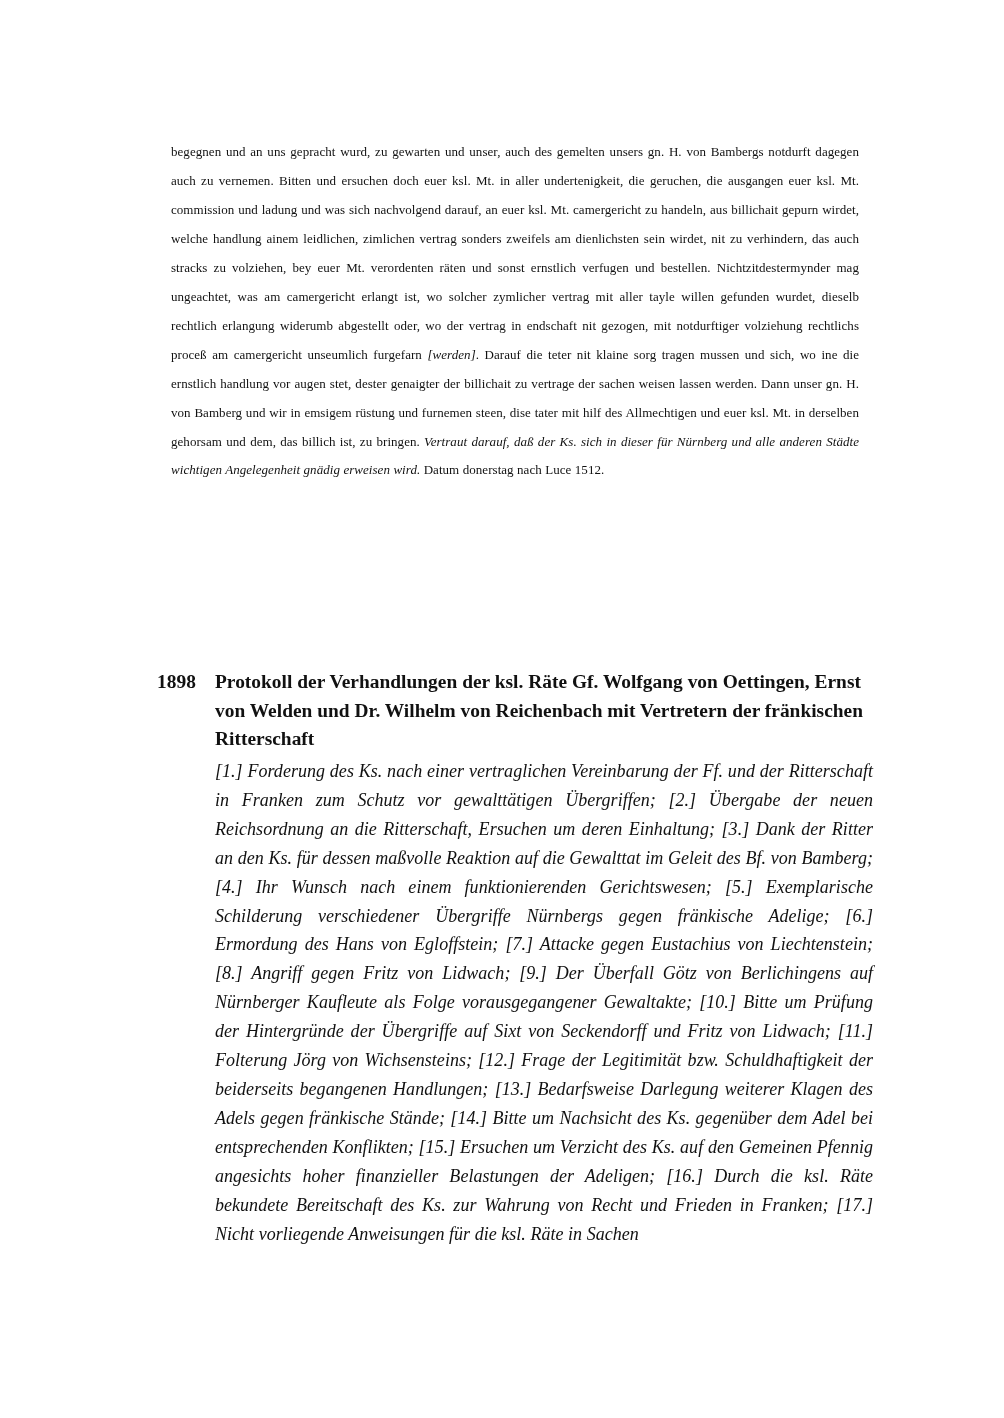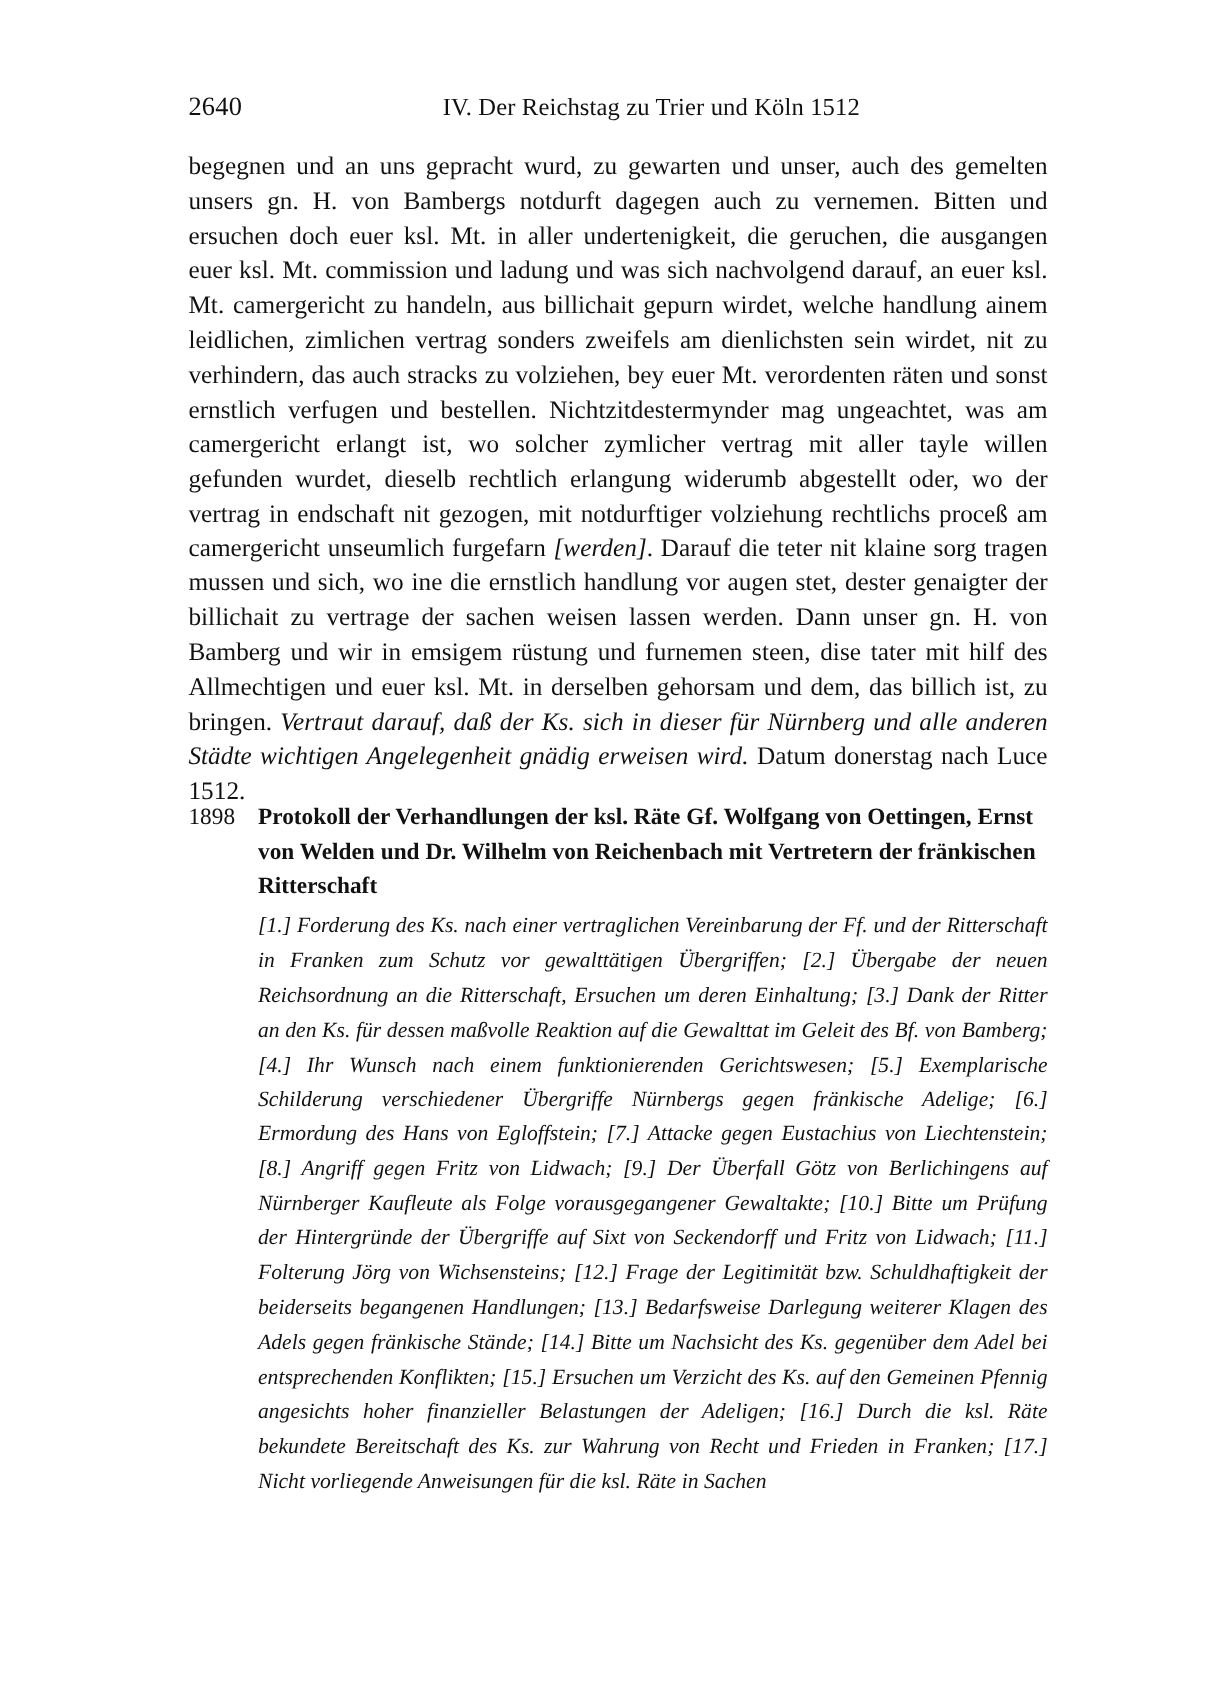--- a/index.html
+++ b/index.html
@@ -52,27 +52,27 @@
 
   
   .text-column {
     position: absolute;
     left: 157px;
     top: 124px;
     width: 716px;
   }
 
   .para-justified {
-    font-size: 21px;
+    font-size: 13px;
     line-height: 28.95px;
     text-align: justify;
     text-align-last: left;
     letter-spacing: 0.05px;
     word-spacing: 0.1px;
-    margin: 0;
+    margin: 14px;
   }
   .para-justified .it { font-style: italic; }
 
   
   .entry {
     position: absolute;
     left: 157px;
     top: 668px;
     width: 716px;
   }
@@ -82,21 +82,21 @@
     font-size: 19.4px;
     line-height: 28.6px;
     padding-left: 58px;
     text-align: left;
     letter-spacing: 0.02px;
   }
   .entry-number {
     position: absolute;
     left: 0;
     top: 0;
-    font-weight: normal;
+    font-weight: bold;
     font-size: 19.4px;
     line-height: 28.6px;
   }
 
   
   .regest {
     position: absolute;
     left: 215px;
     top: 757px;
     width: 658px;
@@ -107,24 +107,20 @@
     text-align-last: left;
     letter-spacing: 0.03px;
     margin: 0;
   }
 </style>
 </head>
 <body>
 
 <div class="page">
 
-  <div class="running-head">
-    <span class="folio">2640</span>
-    <span class="head-title">IV. Der Reichstag zu Trier und Köln 1512</span>
-  </div>
 
   <div class="text-column">
     <p class="para-justified"><span>begegnen und an uns gepracht wurd, zu gewarten und unser, auch des gemelten unsers gn. H. von Bambergs notdurft dagegen auch zu vernemen. Bitten und ersuchen doch euer ksl. Mt. in aller undertenigkeit, die geruchen, die ausgangen euer ksl. Mt. commission und ladung und was sich nachvolgend darauf, an euer ksl. Mt. camergericht zu handeln, aus billichait gepurn wirdet, welche handlung ainem leidlichen, zimlichen vertrag sonders zweifels am dienlichsten sein wirdet, nit zu verhindern, das auch stracks zu volziehen, bey euer Mt. verordenten räten und sonst ernstlich verfugen und bestellen. Nichtzitdestermynder mag ungeachtet, was am camergericht erlangt ist, wo solcher zymlicher vertrag mit aller tayle willen gefunden wurdet, dieselb rechtlich erlangung widerumb abgestellt oder, wo der vertrag in endschaft nit gezogen, mit notdurftiger volziehung rechtlichs proceß am camergericht unseumlich furgefarn </span><span class="it">[werden]</span><span>. Darauf die teter nit klaine sorg tragen mussen und sich, wo ine die ernstlich handlung vor augen stet, dester genaigter der billichait zu vertrage der sachen weisen lassen werden. Dann unser gn. H. von Bamberg und wir in emsigem rüstung und furnemen steen, dise tater mit hilf des Allmechtigen und euer ksl. Mt. in derselben gehorsam und dem, das billich ist, zu bringen. </span><span class="it">Vertraut darauf, daß der Ks. sich in dieser für Nürnberg und alle anderen Städte wichtigen Angelegenheit gnädig erweisen wird.</span><span> Datum donerstag nach Luce 1512.</span></p>
   </div>
 
   <div class="entry">
     <div class="entry-heading">
       <span class="entry-number">1898</span>
       <span>Protokoll der Verhandlungen der ksl. Räte Gf. Wolfgang von Oettingen, Ernst von Welden und Dr. Wilhelm von Reichenbach mit Vertretern der fränkischen Ritterschaft</span>
     </div>

